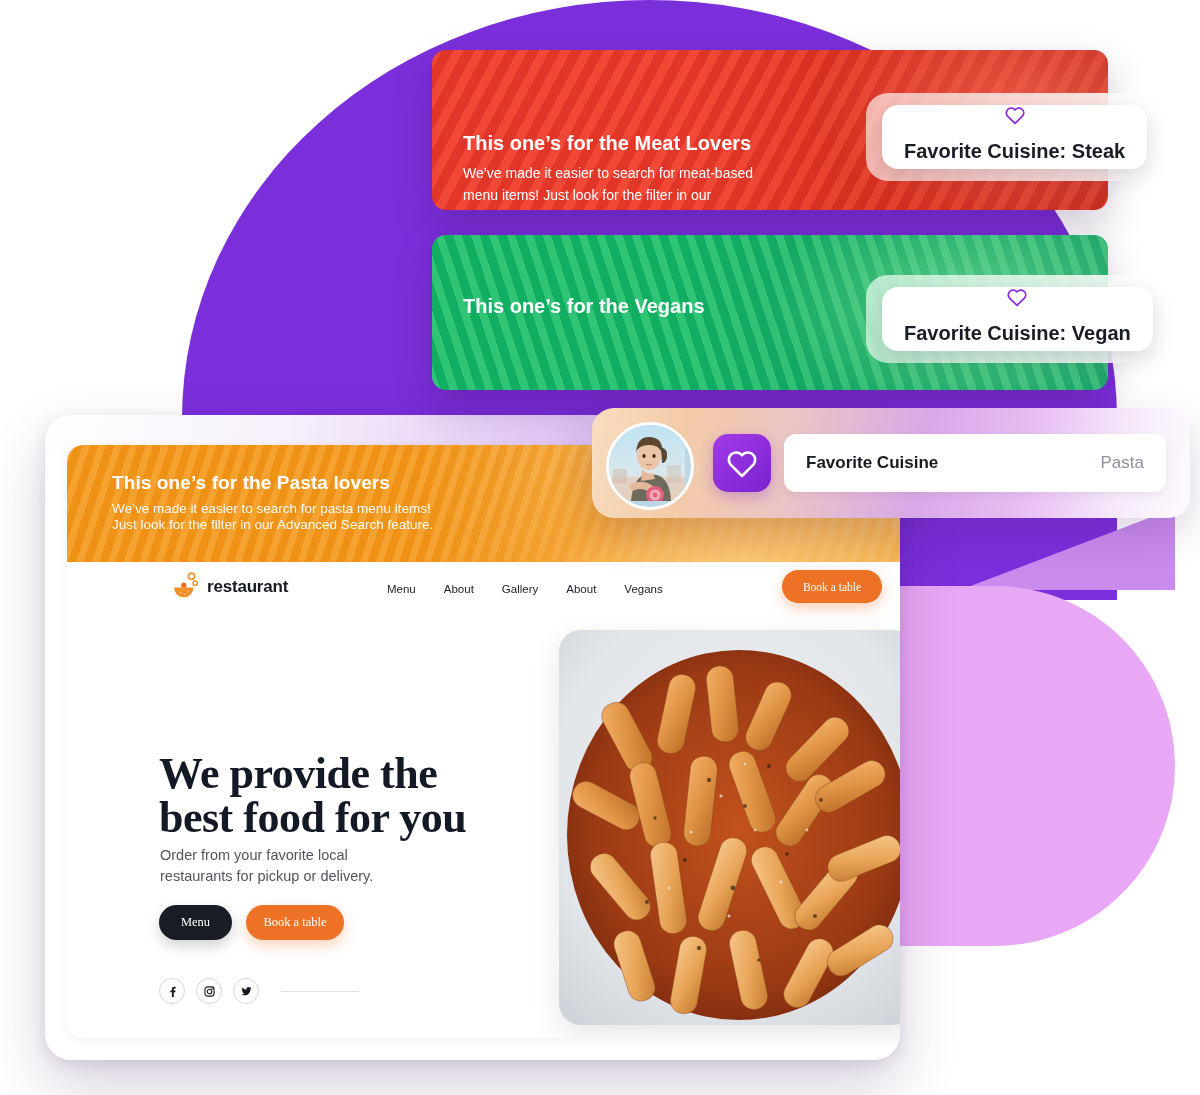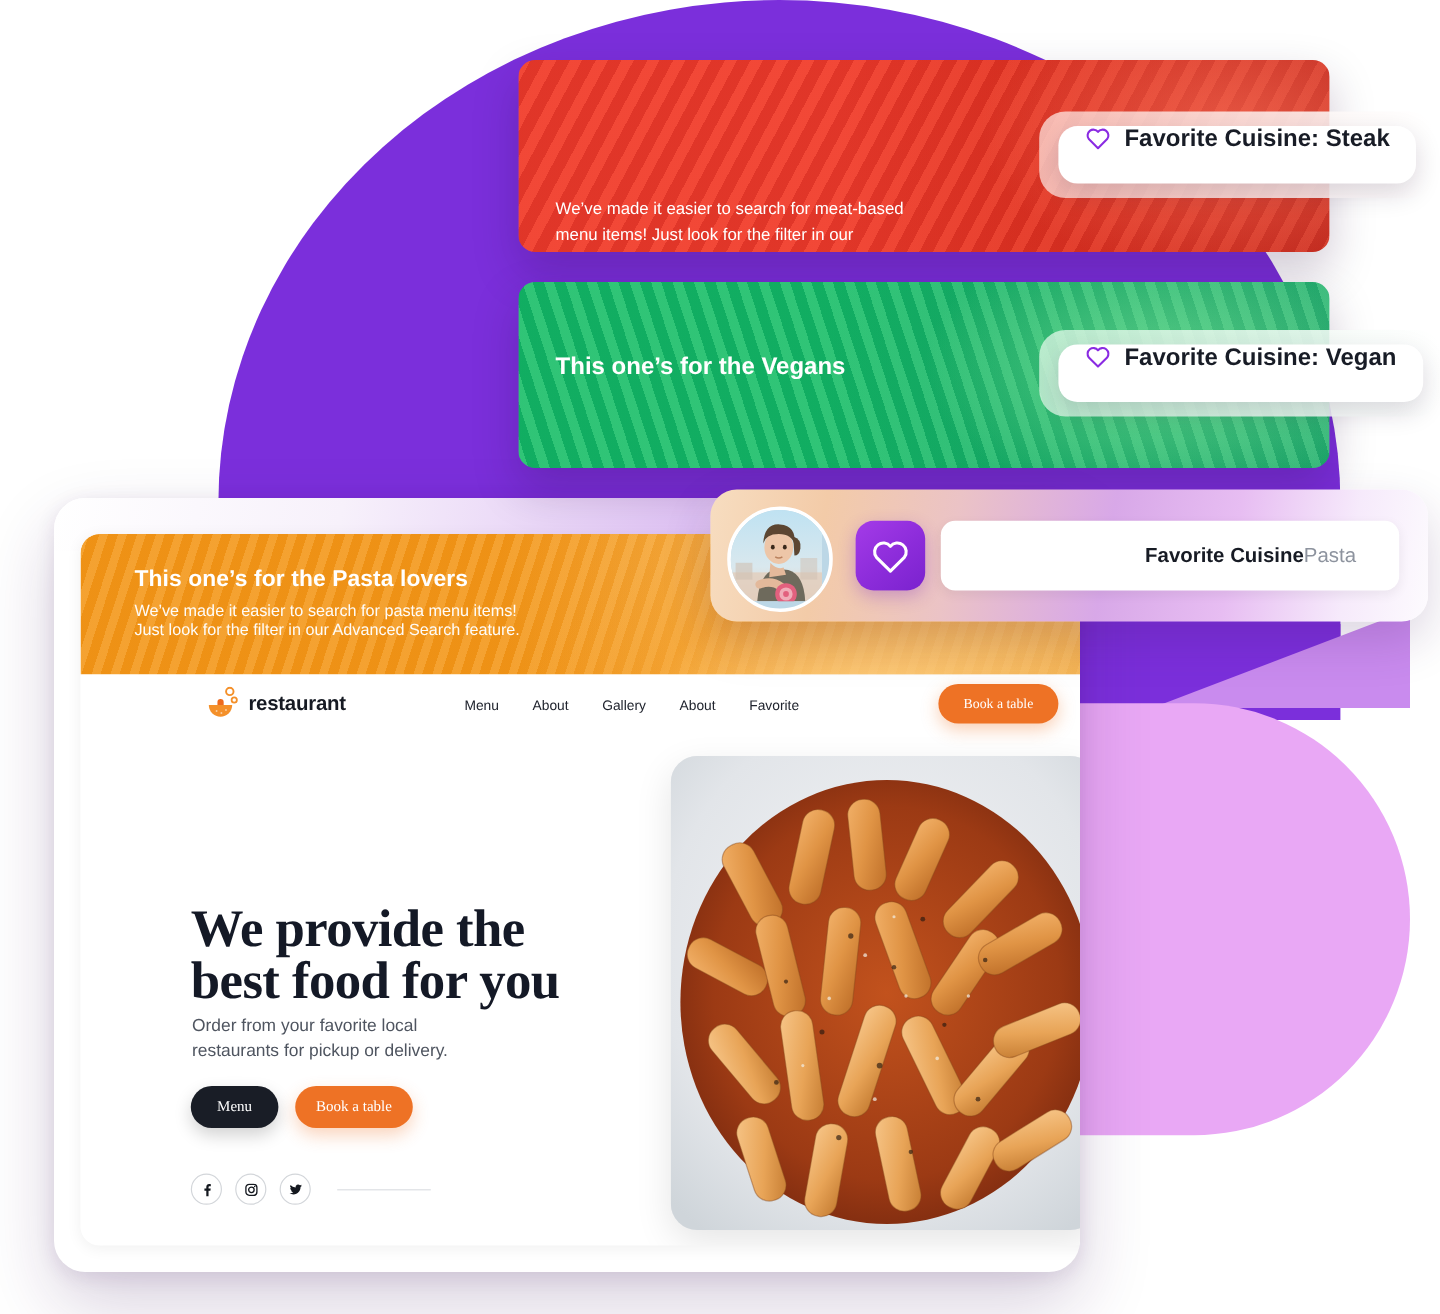--- a/index.html
+++ b/index.html
@@ -140,22 +140,22 @@
   #promo-vegan .p-title{top:60px;}
   #promo-vegan .p-body{top:92px;}
 
   
   #promo-meat .p-title{top:82px;}
   #promo-meat .p-body{top:112px;}
 
   
   .pill-wrap{position:absolute;z-index:9;border-radius:22px;padding:12px 16px;}
   .pill{
-    background:#fff;border-radius:16px;height:48px;display:flex;gap:11px;
-    padding:0 22px;box-shadow:0 8px 22px rgba(30,10,50,.16);
+    background:#fff;border-radius:16px;height:64px;display:flex;align-items:center;gap:11px;
+    padding:0 22px;box-shadow:0 8px 22px rgba(30,10,50,.16);flex-direction:column;
   }
   .pill-text{font-size:20px;font-weight:bold;color:#181c26;white-space:nowrap;}
   #pill-steak{left:866px;top:93px;background:linear-gradient(90deg,rgba(255,230,225,.72),rgba(255,255,255,.92));}
   #pill-vegan{left:866px;top:275px;background:linear-gradient(90deg,rgba(222,247,230,.75),rgba(255,255,255,.92));}
 
   
   #profile-card{
     position:absolute;left:592px;top:408px;width:598px;height:110px;border-radius:22px;z-index:10;
     background:linear-gradient(100deg,#F7DDC0 0%,#F3CBA8 16%,#EBC3C6 34%,#D8A8E8 55%,#E7BDF2 72%,#F6EAFB 88%,#FDFBFE 100%);
     box-shadow:0 16px 40px rgba(60,20,90,.18);
@@ -165,21 +165,21 @@
     border:3px solid #fff;overflow:hidden;background:#bcd7e6;
   }
   .heart-tile{
     position:absolute;left:121px;top:26px;width:58px;height:58px;border-radius:15px;
     background:linear-gradient(140deg,#A43BE8 0%,#8C2CDA 55%,#7A22CE 100%);
     display:flex;align-items:center;justify-content:center;
     box-shadow:0 5px 14px rgba(120,35,200,.30);
   }
   .cuisine-field{
     position:absolute;left:192px;top:26px;width:382px;height:58px;border-radius:12px;background:#fff;
-    display:flex;align-items:center;justify-content:flex-end;padding:0 36px;box-sizing:border-box;
+    display:flex;align-items:center;justify-content:space-between;padding:0 22px;box-sizing:border-box;
     box-shadow:0 3px 10px rgba(0,0,0,.06);
   }
   .cuisine-label{font-size:17px;font-weight:bold;color:#171b24;}
   .cuisine-value{font-size:17px;color:#8d939e;}
 </style>
 </head>
 <body>
 
 <div id="bg">
   <div class="blob-purple"></div>
@@ -213,21 +213,21 @@
           </svg>
         </span>
         <span class="logo-text">restaurant</span>
       </div>
 
       <nav class="nav-links">
         <a href="#">Menu</a>
         <a href="#">About</a>
         <a href="#">Gallery</a>
         <a href="#">About</a>
-        <a href="#">Favorite</a>
+        <a href="#">Vegans</a>
       </nav>
 
       <button class="btn-book-nav">Book a table</button>
     </div>
 
     <h1 class="hero-title">We provide the
 best food for you</h1>
     <p class="hero-sub">Order from your favorite local
 restaurants for pickup or delivery.</p>
 
@@ -335,20 +335,21 @@
           <circle cx="248" cy="200" r="1.4"></circle>
             <circle cx="186" cy="134" r="1.3"></circle>
         </g>
       </svg>
     </div>
 
   </div>
 </div>
 
 <div class="promo" id="promo-meat">
+  <div class="p-title">This one’s for the Meat Lovers</div>
   <div class="p-body">We’ve made it easier to search for meat-based
 menu items! Just look for the filter in our
 Advanced Search feature.</div>
 </div>
 
 <div class="promo" id="promo-vegan">
   <div class="p-title">This one’s for the Vegans</div>
 </div>
 
 <div class="pill-wrap" id="pill-steak">

